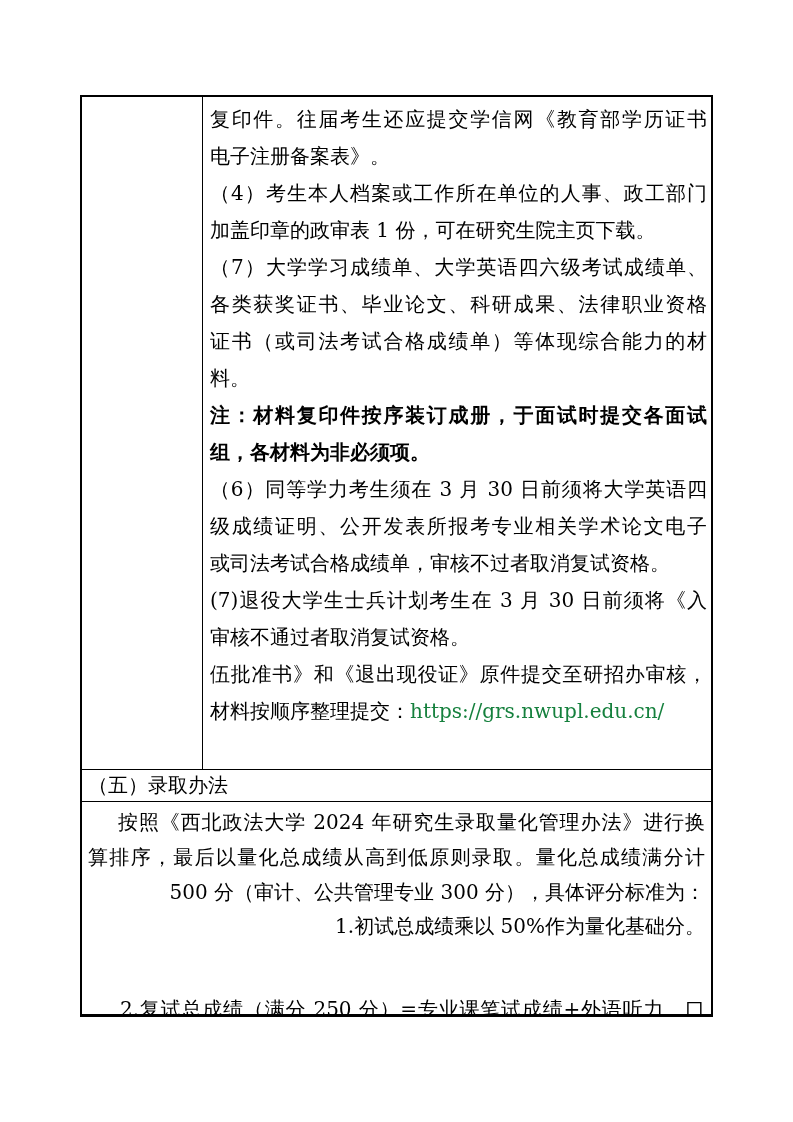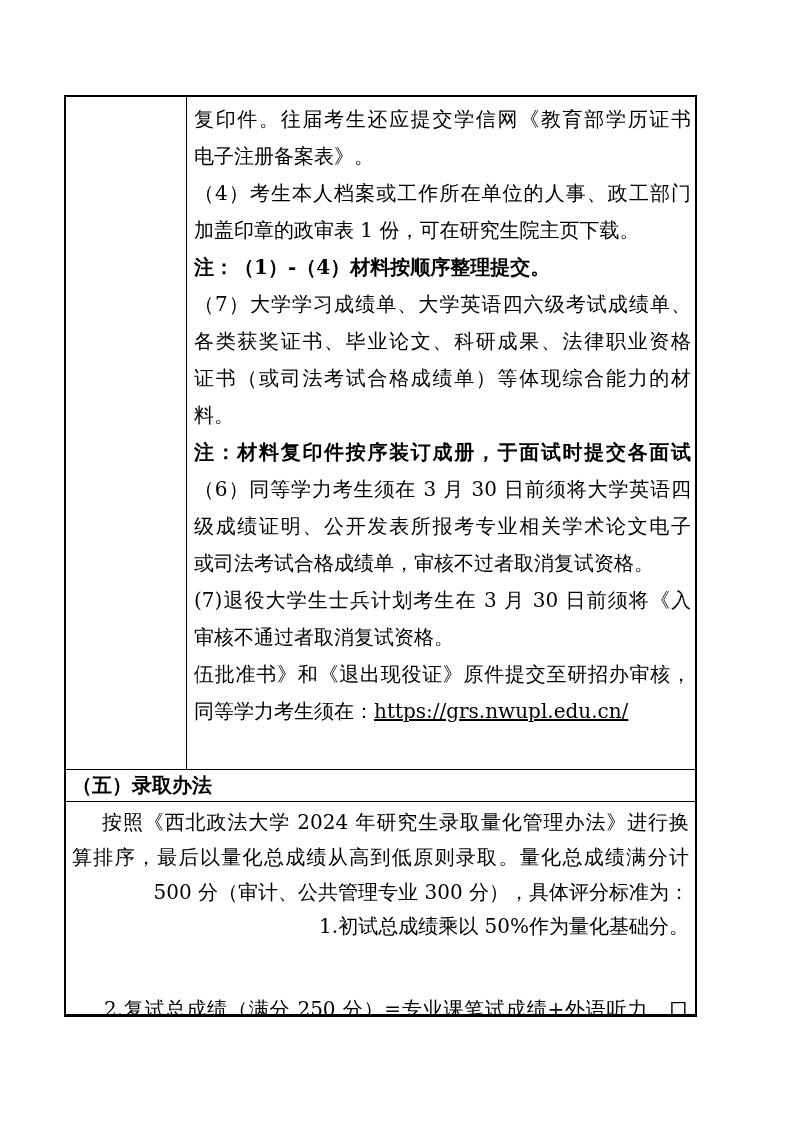--- a/index.html
+++ b/index.html
@@ -11,21 +11,21 @@
   }
   .page {
     position: relative;
     width: 793px;
     height: 1122px;
     background: #ffffff;
     overflow: hidden;
   }
   .doc-table {
     position: absolute;
-    left: 64px;
+    left: 80px;
     top: 95px;
     width: 633px;
     box-sizing: border-box;
     border: 2px solid #000000;
     border-bottom-width: 3px;
     background: #ffffff;
   }
   .row-materials {
     display: flex;
     height: 672px;
@@ -58,71 +58,70 @@
   .row-title {
     border-top: 1px solid #000000;
     height: 32px;
     box-sizing: border-box;
     padding-left: 6px;
     font-size: 20px;
     line-height: 30px;
     overflow: hidden;
   }
   .row-title .title-text {
-    font-weight: bold;
+    font-weight: normal;
   }
   .row-paragraph {
     border-top: 1px solid #000000;
     height: 213px;
     box-sizing: border-box;
     padding: 3px 6px 7px 6px;
     overflow: hidden;
   }
   .row-paragraph .tline {
     line-height: 34.8px;
     text-align: right;
   }
   .homepage-line {
     font-size: 20px;
     line-height: 37px;
   }
   .url-link {
-    text-decoration: underline;
-    color: #000000;
+    color: #15803d;
     cursor: pointer;
   }
 </style>
 </head>
 <body>
 
 <div class="page">
   <div class="doc-table">
 
     <div class="row-materials">
       <div class="cell-left"></div>
       <div class="cell-right">
         <div>
             <div class="tline jline">复印件。往届考生还应提交学信网《教育部学历证书</div>
             <div class="tline">电子注册备案表》。</div>
             <div class="tline jline">（4）考生本人档案或工作所在单位的人事、政工部门</div>
             <div class="tline">加盖印章的政审表 1 份，可在研究生院主页下载。</div>
-            <div class="tline bline">注：（1）-（4）材料按顺序整理提交。</div>
             <div class="tline jline">（7）大学学习成绩单、大学英语四六级考试成绩单、</div>
             <div class="tline jline">各类获奖证书、毕业论文、科研成果、法律职业资格</div>
             <div class="tline jline">证书（或司法考试合格成绩单）等体现综合能力的材</div>
             <div class="tline">料。</div>
             <div class="tline jline bline">注：材料复印件按序装订成册，于面试时提交各面试</div>
+            <div class="tline bline">组，各材料为非必须项。</div>
             <div class="tline jline">（6）同等学力考生须在 3 月 30 日前须将大学英语四</div>
             <div class="tline jline">级成绩证明、公开发表所报考专业相关学术论文电子</div>
             <div class="tline">或司法考试合格成绩单，审核不过者取消复试资格。</div>
             <div class="tline jline">(7)退役大学生士兵计划考生在 3 月 30 日前须将《入</div>
             <div class="tline">审核不通过者取消复试资格。</div>
             <div class="tline jline">伍批准书》和《退出现役证》原件提交至研招办审核，</div>
           </div>
-        <div class="homepage-line"><span>同等学力考生须在：</span><span class="url-link">https://grs.nwupl.edu.cn/</span></div>
+        <div class="homepage-line"><span>材料按顺序整理提交：</span><span class="url-link">https://grs.nwupl.edu.cn/</span></div>
       </div>
     </div>
 
     <div class="row-title">
       <span class="title-text">（五）录取办法</span>
     </div>
 
     <div class="row-paragraph">
       <div>
           <div class="tline jline" style="padding-left: 30px;">按照《西北政法大学 2024 年研究生录取量化管理办法》进行换</div>

